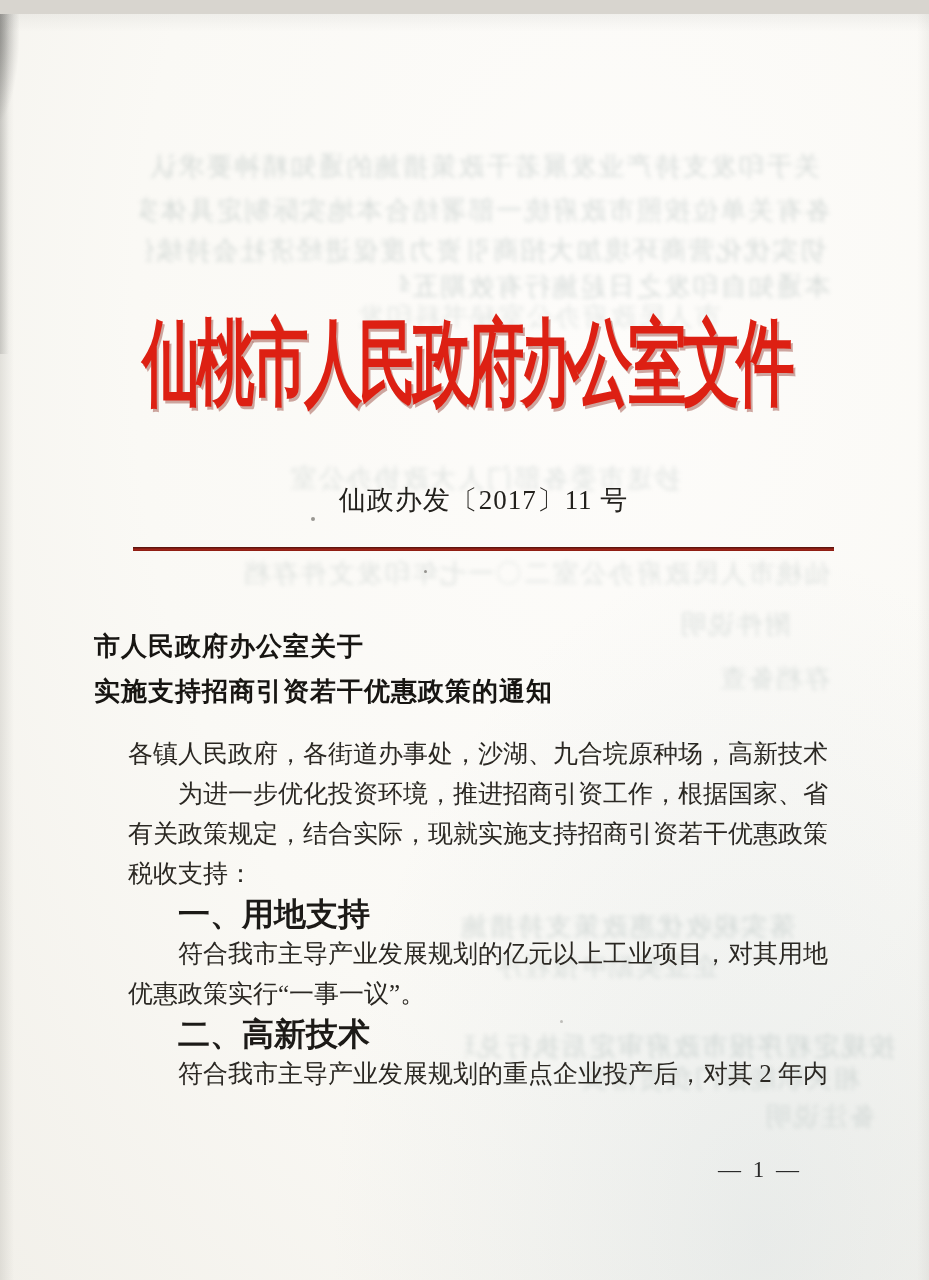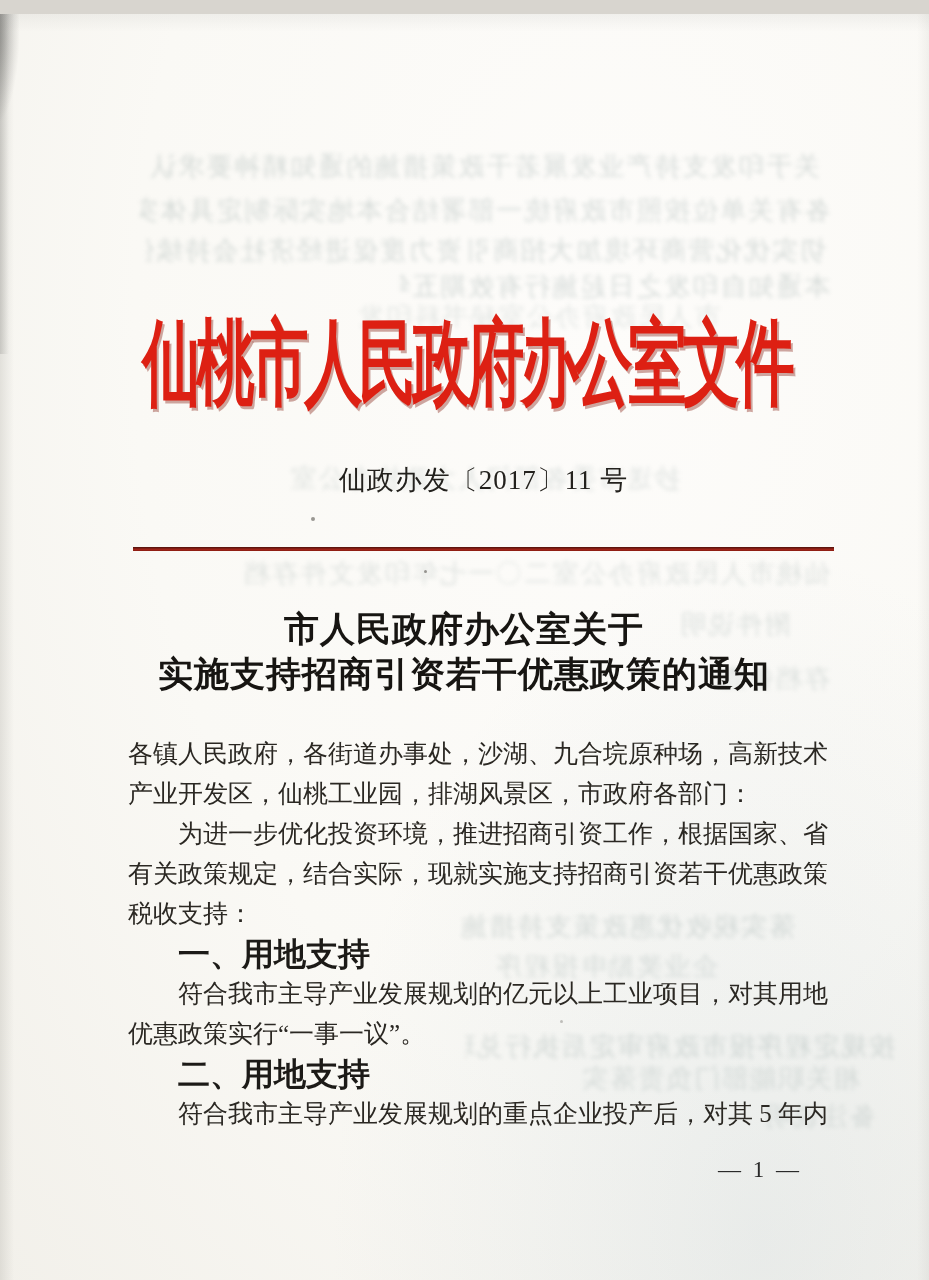--- a/index.html
+++ b/index.html
@@ -51,33 +51,33 @@
     display:inline-block;
     font-size:58px;font-weight:bold;
     letter-spacing:-4px;padding-left:4px;
     color:var(--banner-red,#dd2013);
     transform:scaleY(1.62);
     text-shadow:2px 2px 0 rgba(130,25,12,0.38);
     white-space:nowrap;
   }
   
   .docnum{
-    position:absolute;left:133px;top:448px;width:701px;
+    position:absolute;left:133px;top:468px;width:701px;
     text-align:center;font-size:27px;letter-spacing:1px;color:#23211d;
   }
   
   .redline{
     position:absolute;left:133px;top:533px;width:701px;height:4px;
     background:linear-gradient(to bottom,#4d120c,#a02318 60%,#8a1d12);
   }
   
   .title{
-    position:absolute;left:94px;top:593px;width:740px;
-    text-align:center;font-weight:bold;color:#171512;
-    font-size:35px;line-height:45px;letter-spacing:1px;
+    position:absolute;left:94px;top:610px;width:740px;
+    font-weight:bold;color:#171512;
+    font-size:26px;line-height:45px;letter-spacing:1px;
   }
   
   .bodytext{
     position:absolute;left:128px;top:720px;width:704px;
     font-size:25px;line-height:40px;color:var(--ink,#2b2823);
   }
   .bline{height:40px;white-space:nowrap;font-family:Liberation Serif, serif;}
   .bline.ind{padding-left:50px;}
   .bline.bold{
     font-family:"Liberation Sans","DejaVu Sans",sans-serif;
@@ -122,29 +122,28 @@
 
   <div class="redline"></div>
 
   <div class="title">
     <div>市人民政府办公室关于</div>
     <div>实施支持招商引资若干优惠政策的通知</div>
   </div>
 
   <div class="bodytext">
       <div class="bline">各镇人民政府，各街道办事处，沙湖、九合垸原种场，高新技术</div>
-      <div class="bline">产业开发区，仙桃工业园，排湖风景区，市政府各部门：</div>
       <div class="bline ind">为进一步优化投资环境，推进招商引资工作，根据国家、省</div>
       <div class="bline">有关政策规定，结合实际，现就实施支持招商引资若干优惠政策</div>
       <div class="bline">税收支持：</div>
       <div class="bline ind bold">一、用地支持</div>
       <div class="bline ind">符合我市主导产业发展规划的亿元以上工业项目，对其用地</div>
       <div class="bline">优惠政策实行“一事一议”。</div>
-      <div class="bline ind bold">二、用地支持</div>
-      <div class="bline ind">符合我市主导产业发展规划的重点企业投产后，对其 5 年内</div>
+      <div class="bline ind bold">二、高新技术</div>
+      <div class="bline ind">符合我市主导产业发展规划的重点企业投产后，对其 2 年内</div>
     </div>
 
   <div class="pagenum">— 1 —</div>
 
   <div class="speck s1"></div>
   <div class="speck s2"></div>
   <div class="speck s3"></div>
 </div>
 
 </body></html>

